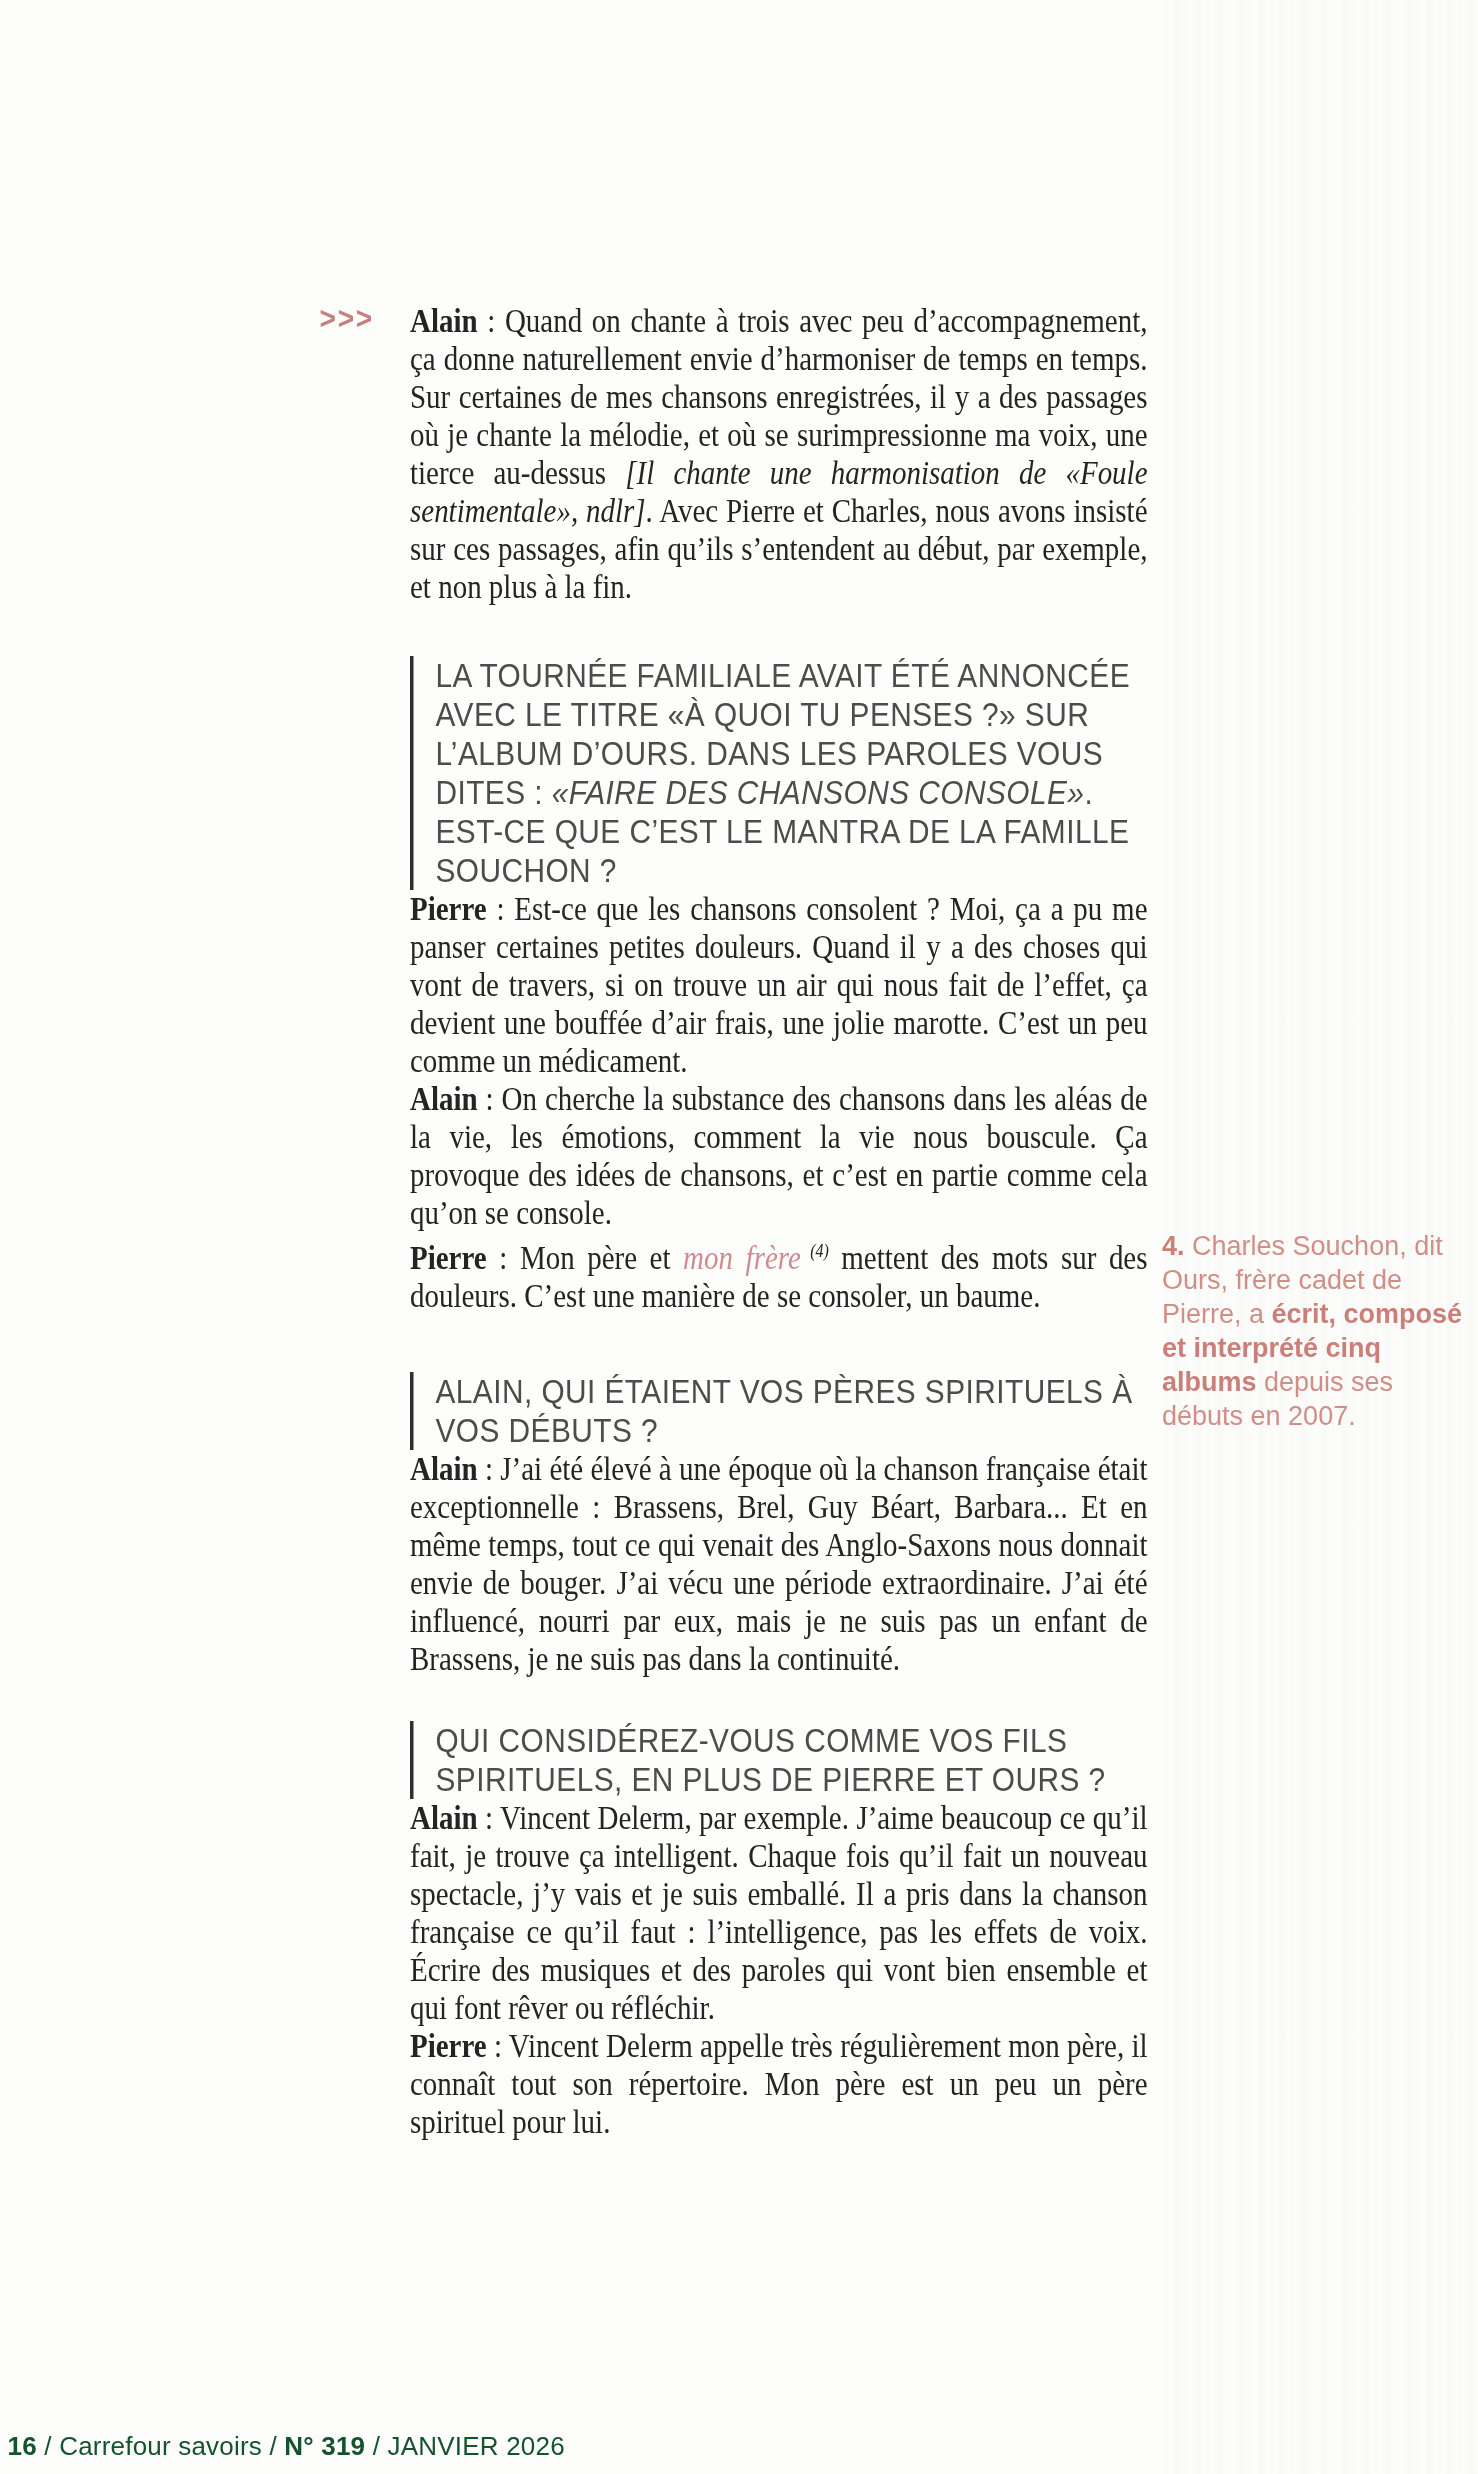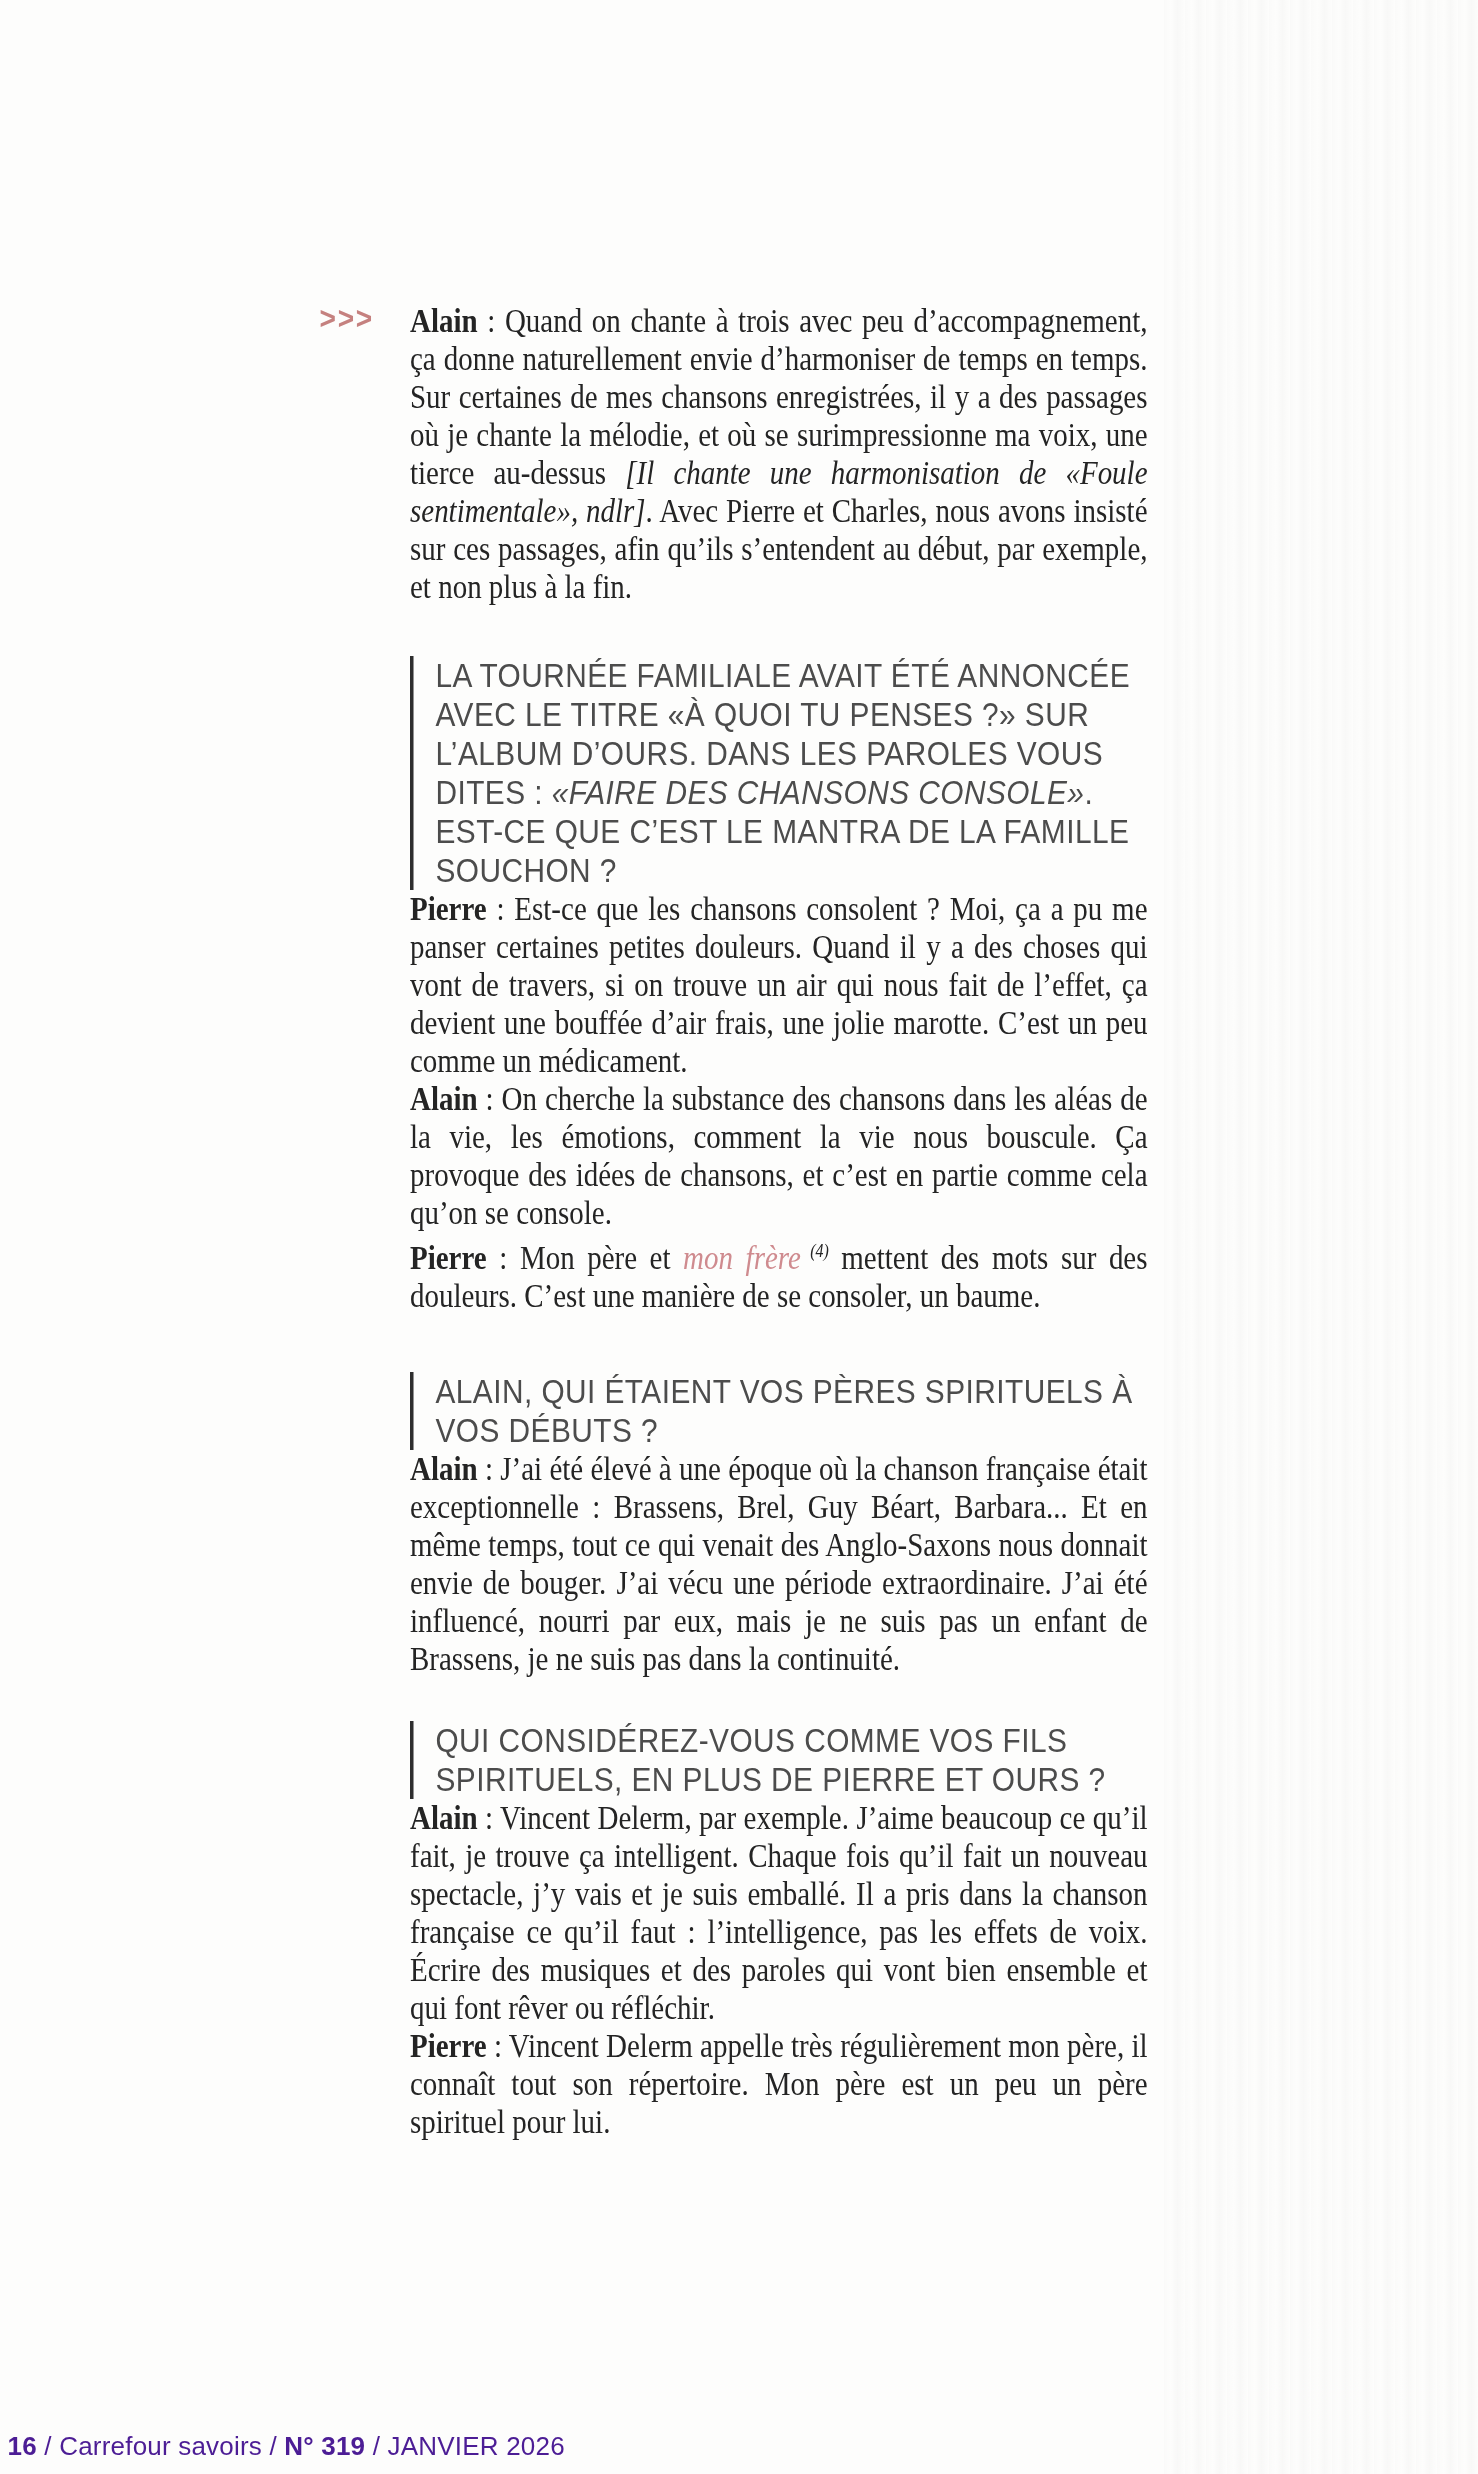--- a/index.html
+++ b/index.html
@@ -86,21 +86,21 @@
     font-family:"Liberation Sans", sans-serif;
     font-size:27px;line-height:34px;
     color:#d18e87;
   }
   #sidebar-note .b{color:#cb7f78;}
 
   
   #footer{
     position:absolute;left:7.6px;top:2431px;
     font-family:"Liberation Sans", sans-serif;
-    font-size:26px;color:#4c1d95;letter-spacing:0.2px;
+    font-size:26px;color:#14532d;letter-spacing:0.2px;
   }
 </style>
 </head>
 <body>
 
 <div id="page">
 
   <div id="scan-texture"></div>
 
 
@@ -121,17 +121,18 @@
 
     <p class="answer m-after-alain3"><span class="sp">Alain</span><span> : J’ai été élevé à une époque où la chanson française était exceptionnelle : Brassens, Brel, Guy Béart, Barbara... Et en même temps, tout ce qui venait des Anglo-Saxons nous donnait envie de bouger. J’ai vécu une période extraordinaire. J’ai été influencé, nourri par eux, mais je ne suis pas un enfant de Brassens, je ne suis pas dans la continuité.</span></p>
 
     <p class="question"><span>QUI CONSIDÉREZ-VOUS COMME VOS FILS SPIRITUELS, EN PLUS DE PIERRE ET OURS ?</span></p>
 
     <p class="answer"><span class="sp">Alain</span><span> : Vincent Delerm, par exemple. J’aime beaucoup ce qu’il fait, je trouve ça intelligent. Chaque fois qu’il fait un nouveau spectacle, j’y vais et je suis emballé. Il a pris dans la chanson française ce qu’il faut : l’intelligence, pas les effets de voix. Écrire des musiques et des paroles qui vont bien ensemble et qui font rêver ou réfléchir.</span></p>
 
     <p class="answer"><span class="sp">Pierre</span><span> : Vincent Delerm appelle très régulièrement mon père, il connaît tout son répertoire. Mon père est un peu un père spirituel pour lui.</span></p>
   </div>
 
+  <div id="sidebar-note"><span class="b">4.</span><span> Charles Souchon, dit Ours, frère cadet de Pierre, a </span><span class="b">écrit, composé et interprété cinq albums</span><span> depuis ses débuts en 2007.</span></div>
 
   <div id="footer"><span class="b">16</span><span> / Carrefour savoirs / </span><span class="b">N° 319</span><span> / JANVIER 2026</span></div>
 
 </div>
 
 
 </body></html>

